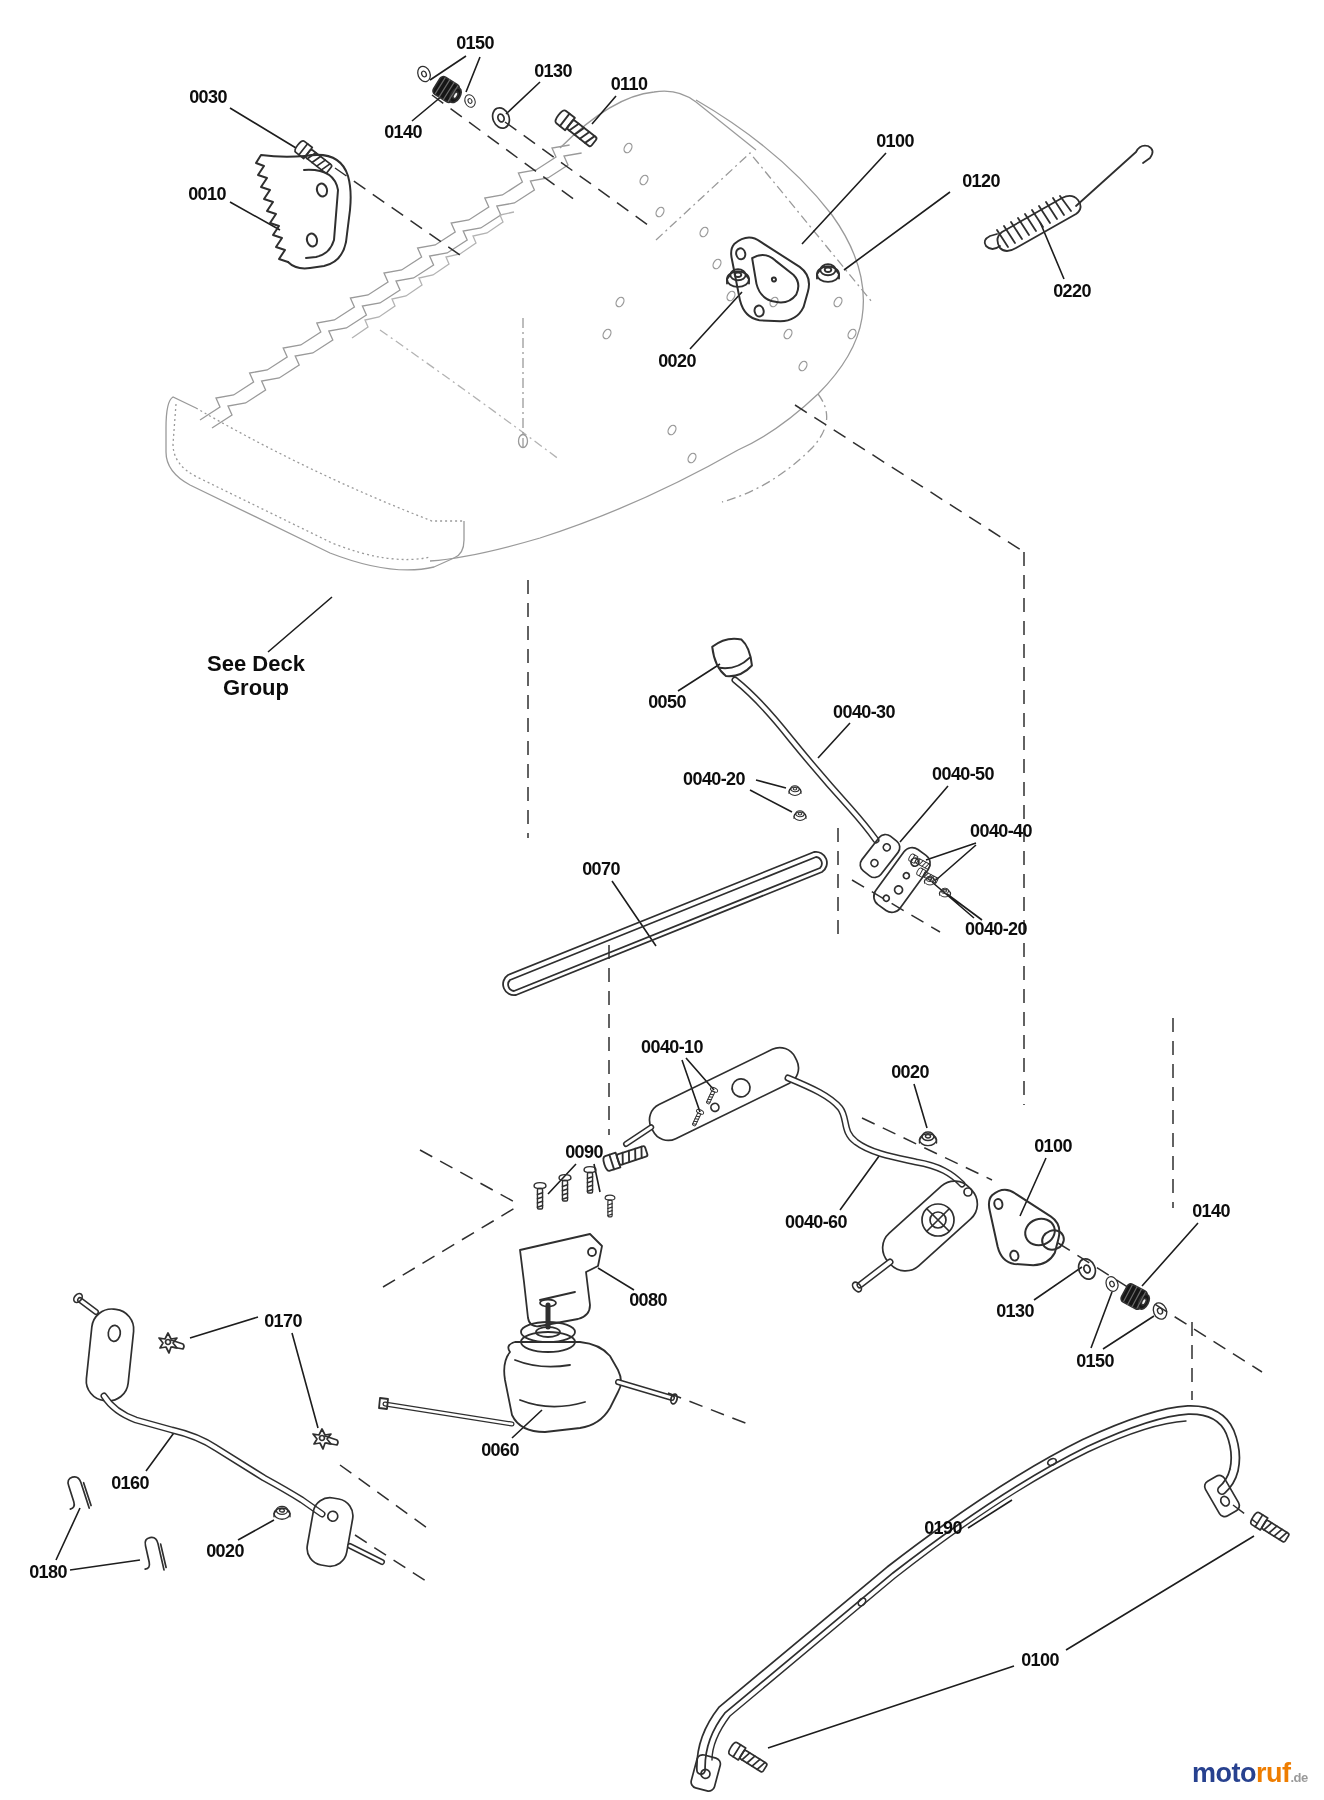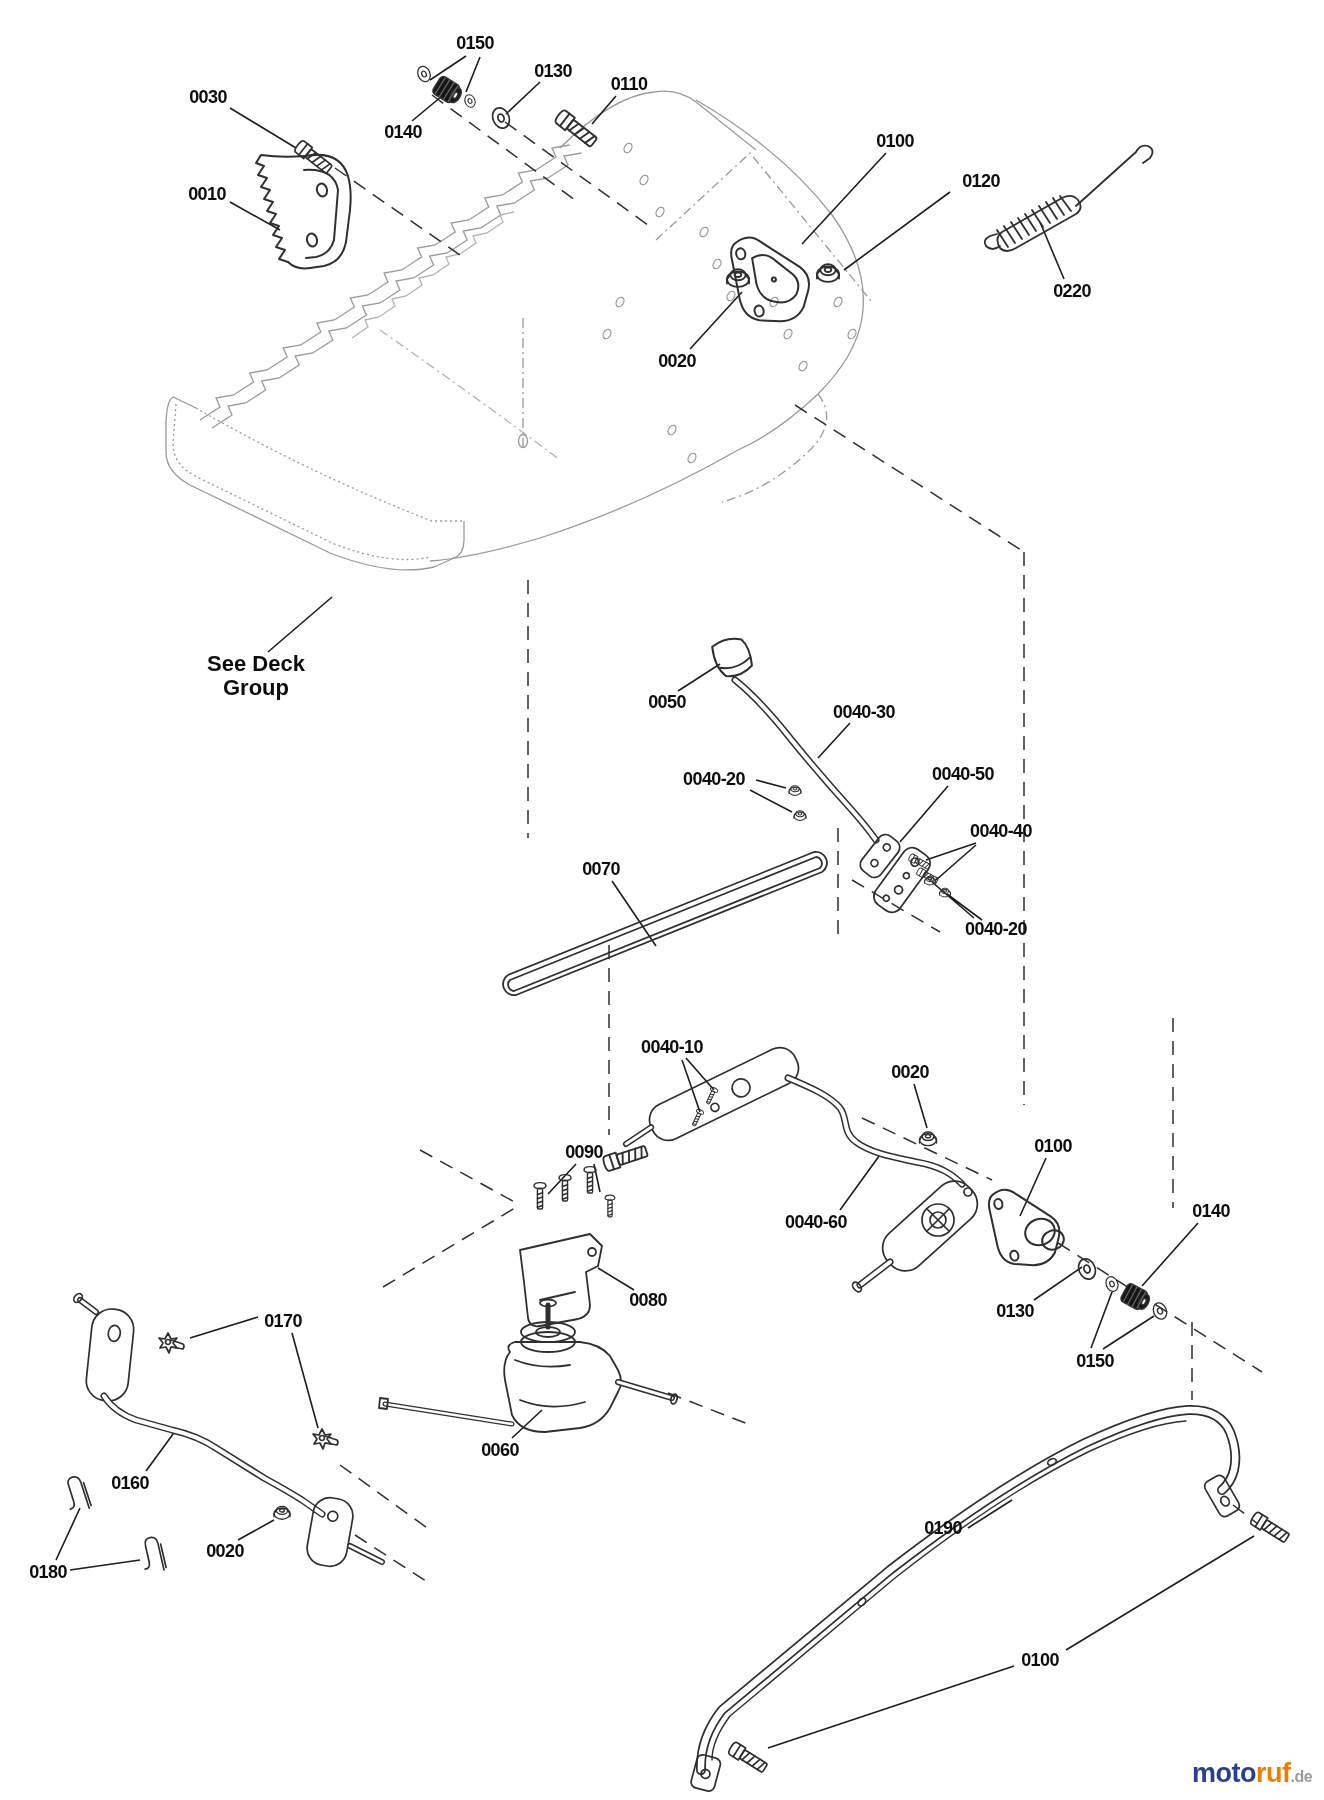--- a/index.html
+++ b/index.html
@@ -8,21 +8,21 @@
   #art{position:absolute;left:0;top:0;}
   .plabel{position:absolute;transform:translate(-50%,-50%);
           font-family:"Liberation Sans",sans-serif;font-weight:bold;font-size:18px;
           letter-spacing:-0.6px;color:#0d0d0d;white-space:nowrap;}
   #deck-note{position:absolute;left:191px;top:652px;width:130px;text-align:center;
              font-weight:bold;font-size:22px;color:#0d0d0d;line-height:24px;}
   #watermark{position:absolute;left:1192px;top:1758px;font-weight:bold;font-size:27px;
              letter-spacing:-0.5px;white-space:nowrap;}
   #watermark .wm-moto{color:#27418f;}
   #watermark .wm-ruf{color:#ee7d00;}
-  #watermark .wm-de{color:#9a9a9a;font-size:16px;font-weight:bold;}
+  #watermark .wm-de{color:#9a9a9a;font-size:13px;font-weight:bold;}
 </style>
 </head>
 <body>
 
 <div id="stage">
 
 <svg id="art" width="1324" height="1800" viewBox="0 0 1324 1800" xmlns="http://www.w3.org/2000/svg">
   <defs>
     <g id="boltH" fill="none">
       <path d="M-10,-7 Q-13,-7 -13,0 Q-13,7 -10,7 L0,7 L0,-7 Z"></path>

